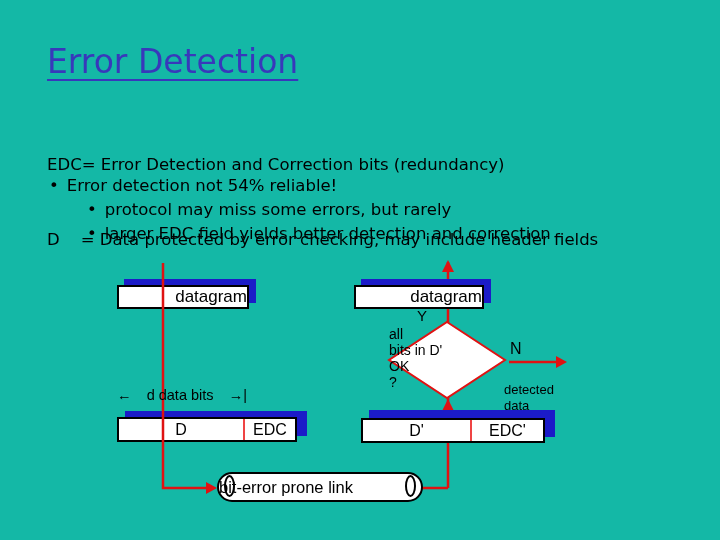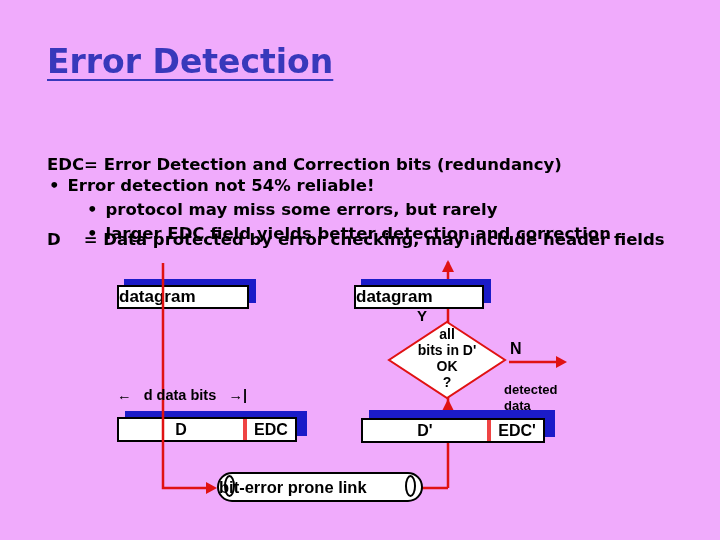--- a/index.html
+++ b/index.html
@@ -1,18 +1,18 @@
 <!DOCTYPE html>
 <html><head>
 <meta charset="utf-8">
 <style>
   html,body{margin:0;padding:0;background:#888;}
   .slide{
-    position:relative; width:720px; height:540px; background:#f0abfc;
-    overflow:hidden; font-family:"DejaVu Sans", sans-serif; color:#000;font-weight:bold;
+    position:relative; width:720px; height:540px; background:#14b8a6;
+    overflow:hidden; font-family:"DejaVu Sans", sans-serif; color:#000;
   }
   
   .title{
     position:absolute; left:47px; top:42px;
     font-size:33px; color:#3838bb; letter-spacing:0px;
     text-decoration:underline; text-decoration-thickness:2px; text-underline-offset:6px;
   }
   .defs{
     position:absolute; left:47px; top:102px;
     font-size:16.5px; line-height:25px; white-space:pre;
@@ -24,39 +24,39 @@
   .bullets .sub{ margin-left:38px; }
   .b::before{ display:none; }
   .bullet-glyph{ margin-right:8px; }
   
   .diag *{ box-sizing:border-box; }
   .svg-layer{ position:absolute; left:0; top:0; z-index:1; }
   .svg-front{ z-index:3; }
   .shadow{ position:absolute; background:#1b1bc8; z-index:2; }
   .dbox{
     position:absolute; background:#fff; border:2px solid #000; z-index:2;
-    display:flex; align-items:center; justify-content:flex-start;
+    display:flex; align-items:center; justify-content:flex-end;
     font-family:"Liberation Sans", sans-serif; font-size:17px;
   }
   .fieldbox{ padding:0; justify-content:stretch; }
   .fieldbox .cell{
     display:flex; align-items:center; justify-content:center;
     height:100%; font-size:16px;
   }
   .fieldbox .cell.first{ flex:1; }
-  .fieldbox .cell.second{ border-left:4px solid #ef4444; }
+  .fieldbox .cell.second{ border-left:2px solid #ef4444; }
   .measure{
     position:absolute; left:117px; top:387px; width:130px; z-index:4;
     display:flex; justify-content:space-between; align-items:center;
     font-family:"Liberation Sans", sans-serif; font-size:14.5px;
   }
   .measure span{ white-space:nowrap; }
   .diamond-text{
     position:absolute; left:389px; top:326px; width:116px; z-index:4;
-    text-align:center; font-family:"Liberation Sans", sans-serif;
+    text-align:left; font-family:"Liberation Sans", sans-serif;
     font-size:14px; line-height:16px;
   }
   .lbl{
     position:absolute; z-index:4;
     font-family:"Liberation Sans", sans-serif;
   }
   .lbl-y{ left:417px; top:307px; font-size:15px; }
   .lbl-n{ left:510px; top:340px; font-size:16px; }
   .lbl-outcome{ left:504px; top:382px; font-size:13px; line-height:16px; }
   .link-pill{
@@ -119,21 +119,21 @@
 
     <div class="shadow" style="left:125px; top:411px; width:182px; height:25px;"></div>
     <div class="dbox fieldbox" style="left:117px; top:417px; width:180px; height:25px;">
       <span class="cell first">D</span>
       <span class="cell second" style="width:52px;">EDC</span>
     </div>
 
     <div class="shadow" style="left:369px; top:410px; width:186px; height:27px;"></div>
     <div class="dbox fieldbox" style="left:361px; top:418px; width:184px; height:25px;">
       <span class="cell first">D'</span>
-      <span class="cell second" style="width:56px;">EDC'</span>
+      <span class="cell second" style="width:73px;">EDC'</span>
     </div>
 
     <div class="diamond-text">
       <div>all</div>
       <div>bits in D'</div>
       <div>OK</div>
       <div>?</div>
     </div>
 
     <div class="lbl lbl-y">Y</div>

